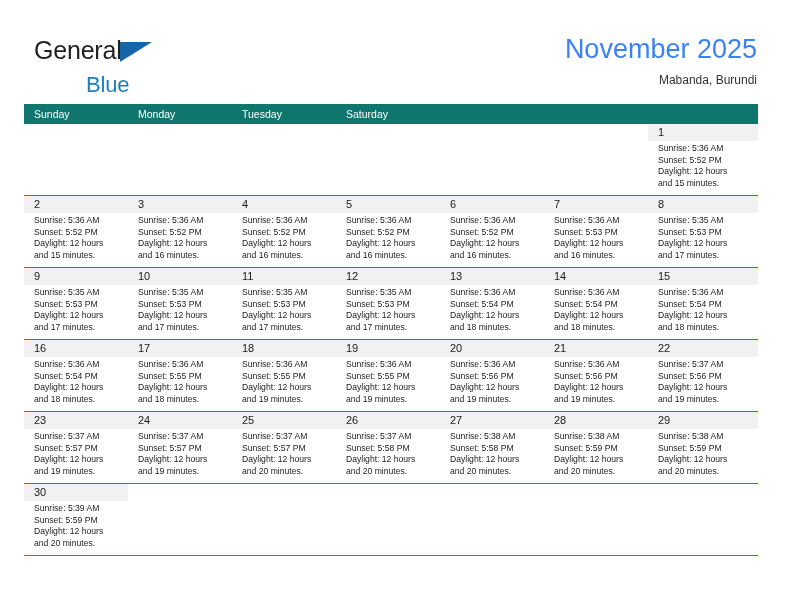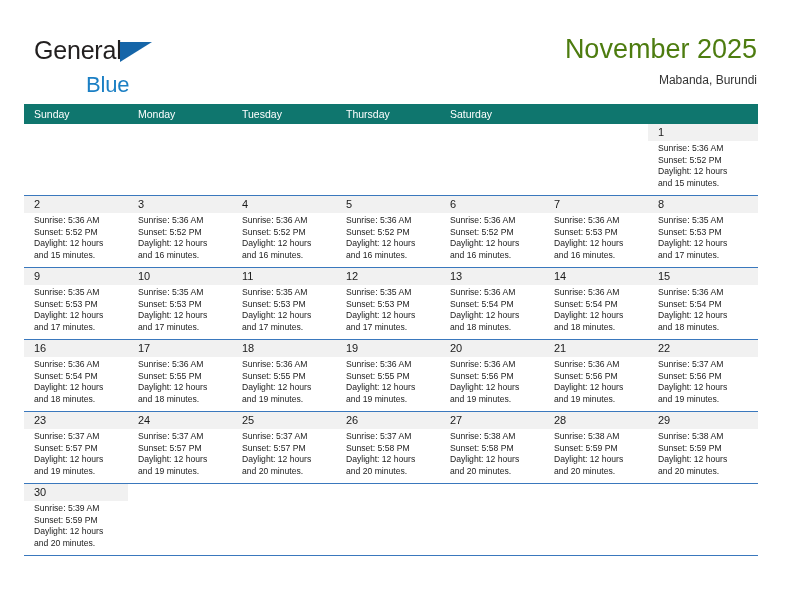--- a/index.html
+++ b/index.html
@@ -65,21 +65,21 @@
 
   .title-block {
     position: absolute;
     right: 35px;
     top: 32px;
     text-align: right;
   }
   .cal-title {
     font-size: 27px;
     font-weight: normal;
-    color: #4d7c0f;
+    color: #3b82f6;
     line-height: 34px;
     white-space: nowrap;
   }
   .cal-subtitle {
     font-size: 12px;
     color: #333333;
     line-height: 20px;
     margin-top: 4px;
     white-space: nowrap;
   }
@@ -164,21 +164,20 @@
       <div class="cal-subtitle">Mabanda, Burundi</div>
     </div>
 
   </div>
 
   <div class="calendar">
     <div class="weekdays" id="weekday-row">
         <div class="weekday">Sunday</div>
         <div class="weekday">Monday</div>
         <div class="weekday">Tuesday</div>
-        <div class="weekday">Thursday</div>
         <div class="weekday">Saturday</div>
       </div>
     <div id="weeks-container">
         <div class="week">
           <div class="day empty">
             <div class="daynum-strip"></div>
           </div>
           <div class="day empty">
             <div class="daynum-strip"></div>
           </div>

